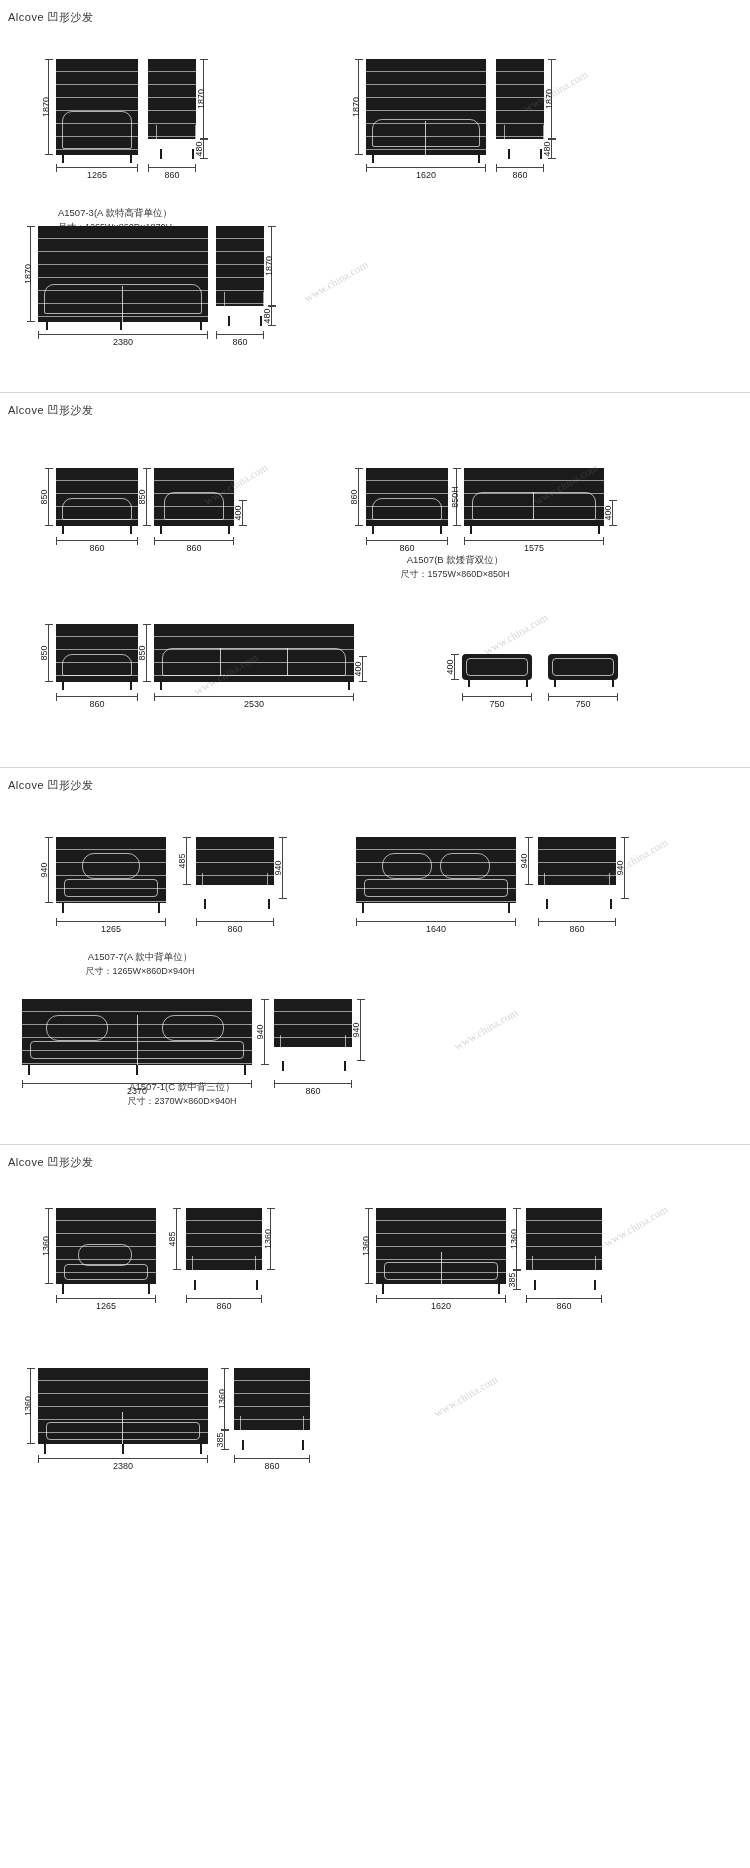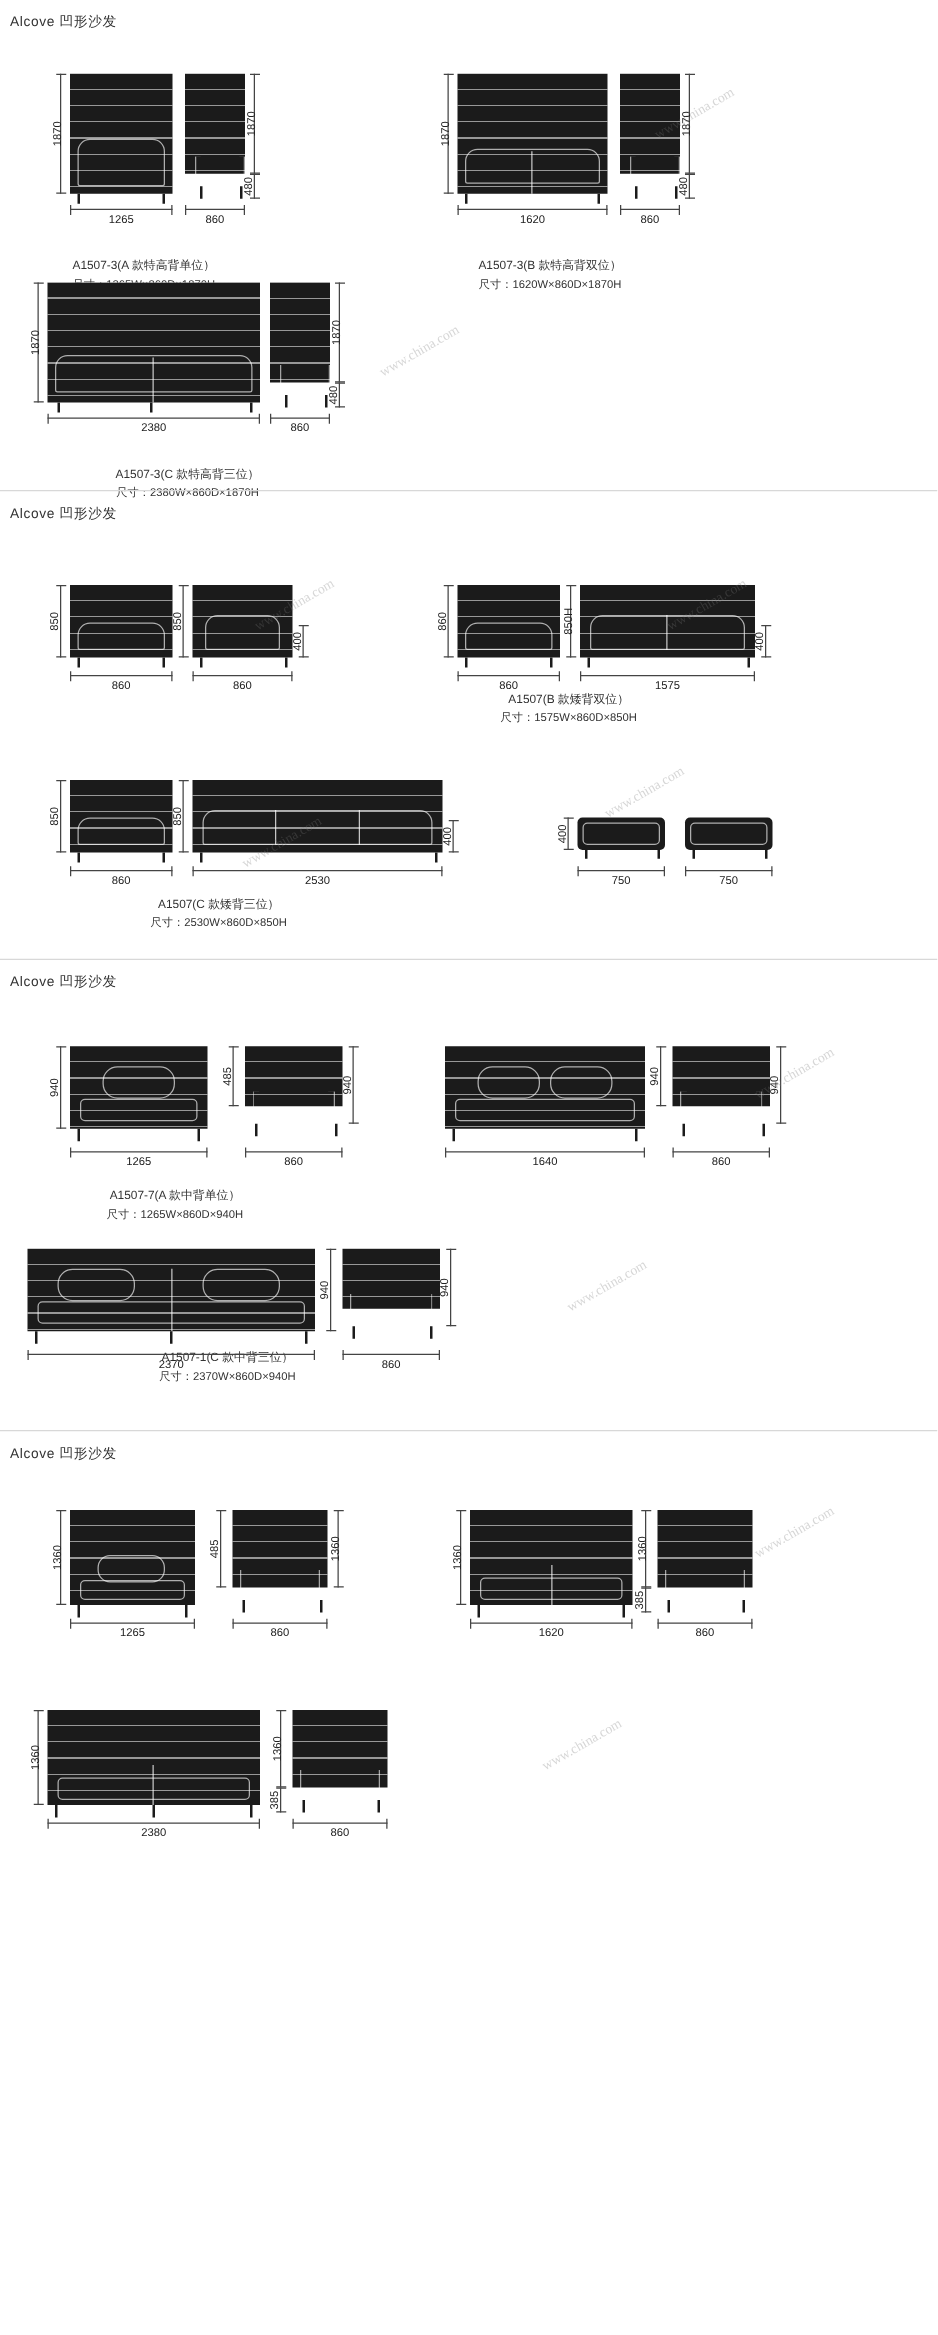--- a/index.html
+++ b/index.html
@@ -202,24 +202,20 @@
           <div class="dim-v" style="left:221px; top:96px; height:20px;">
             <span class="label">480</span>
           </div>
         </div>
         <div class="dim-h" style="left:36px; top:124px; width:120px;">
           <span class="label">1620</span>
         </div>
         <div class="dim-h" style="left:166px; top:124px; width:48px;">
           <span class="label">860</span>
         </div>
-        <div class="caption" style="margin-top:52px;">
-          <div>A1507-3(B 款特高背双位）</div>
-          <div class="line2">尺寸：1620W×860D×1870H</div>
-        </div>
       </div>
 
       <div class="item" style="left:20px; top:185px; width:260px;">
         <div class="fig" style="height:110px;">
           <div class="body" style="left:18px; top:16px; width:170px; height:96px;">
             <div class="stripes"></div>
             <div class="seat-line" style="left:84px; top:60px; width:1px; height:36px;"></div>
             <div class="cush" style="left:6px; top:58px; right:6px; bottom:8px;"></div>
           </div>
           <div class="leg" style="left:26px; top:112px; height:8px;"></div>
@@ -241,24 +237,20 @@
           </div>
           <div class="dim-v" style="left:251px; top:96px; height:20px;">
             <span class="label">480</span>
           </div>
         </div>
         <div class="dim-h" style="left:18px; top:124px; width:170px;">
           <span class="label">2380</span>
         </div>
         <div class="dim-h" style="left:196px; top:124px; width:48px;">
           <span class="label">860</span>
-        </div>
-        <div class="caption" style="margin-top:52px;">
-          <div>A1507-3(C 款特高背三位）</div>
-          <div class="line2">尺寸：2380W×860D×1870H</div>
         </div>
       </div>
 
       <div class="watermark" style="left:520px; top:60px;">www.china.com</div>
       <div class="watermark" style="left:300px; top:250px;">www.china.com</div>
     </div>
   </div>
 
   <div class="section" style="height:375px;">
     <div class="section-title">Alcove 凹形沙发</div>
@@ -364,24 +356,20 @@
           </div>
           <div class="dim-v" style="left:342px; top:50px; height:26px;">
             <span class="label">400</span>
           </div>
         </div>
         <div class="dim-h" style="left:36px; top:90px; width:82px;">
           <span class="label">860</span>
         </div>
         <div class="dim-h" style="left:134px; top:90px; width:200px;">
           <span class="label">2530</span>
-        </div>
-        <div class="caption" style="margin-top:28px;">
-          <div>A1507(C 款矮背三位）</div>
-          <div class="line2">尺寸：2530W×860D×850H</div>
         </div>
       </div>
 
       <div class="item" style="left:430px; top:188px; width:200px;">
         <div class="fig" style="height:82px;">
           <div class="body" style="left:32px; top:48px; width:70px; height:26px; border-radius:4px;">
             <div class="cush" style="left:4px; top:4px; right:4px; bottom:4px; border-radius:4px;"></div>
           </div>
           <div class="leg" style="left:38px; top:74px; height:7px;"></div>
           <div class="leg" style="left:96px; top:74px; height:7px;"></div>

